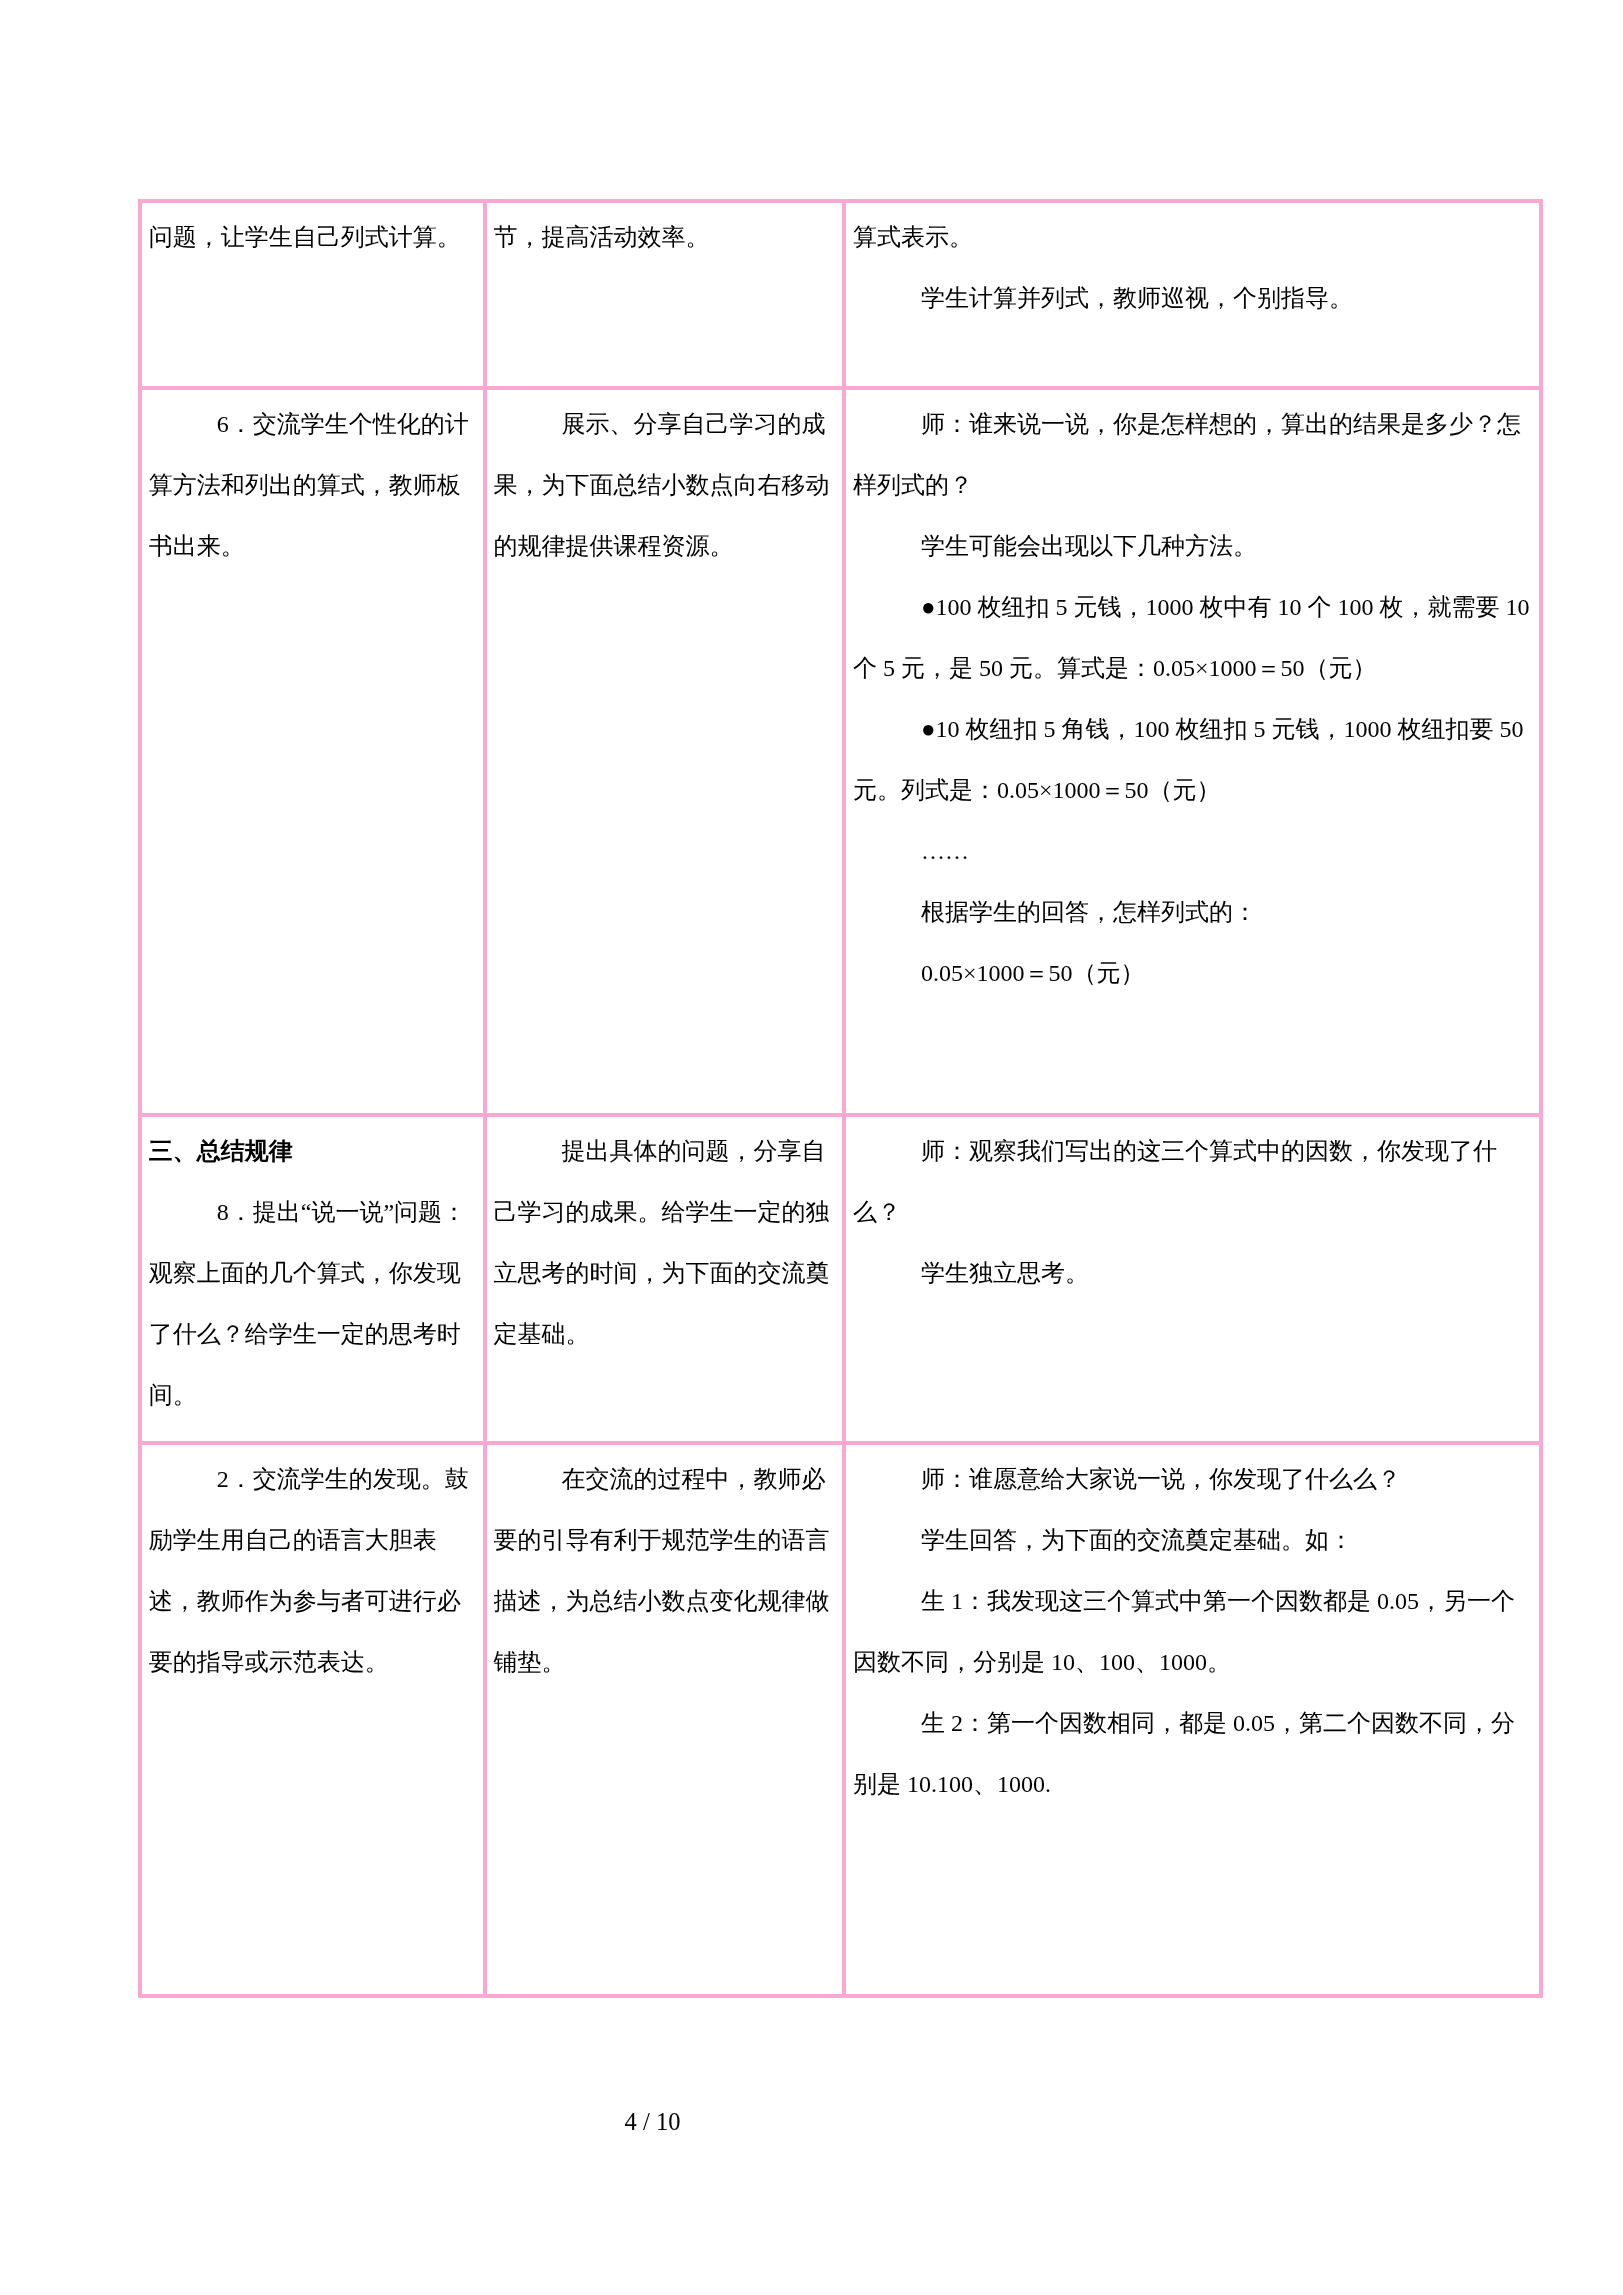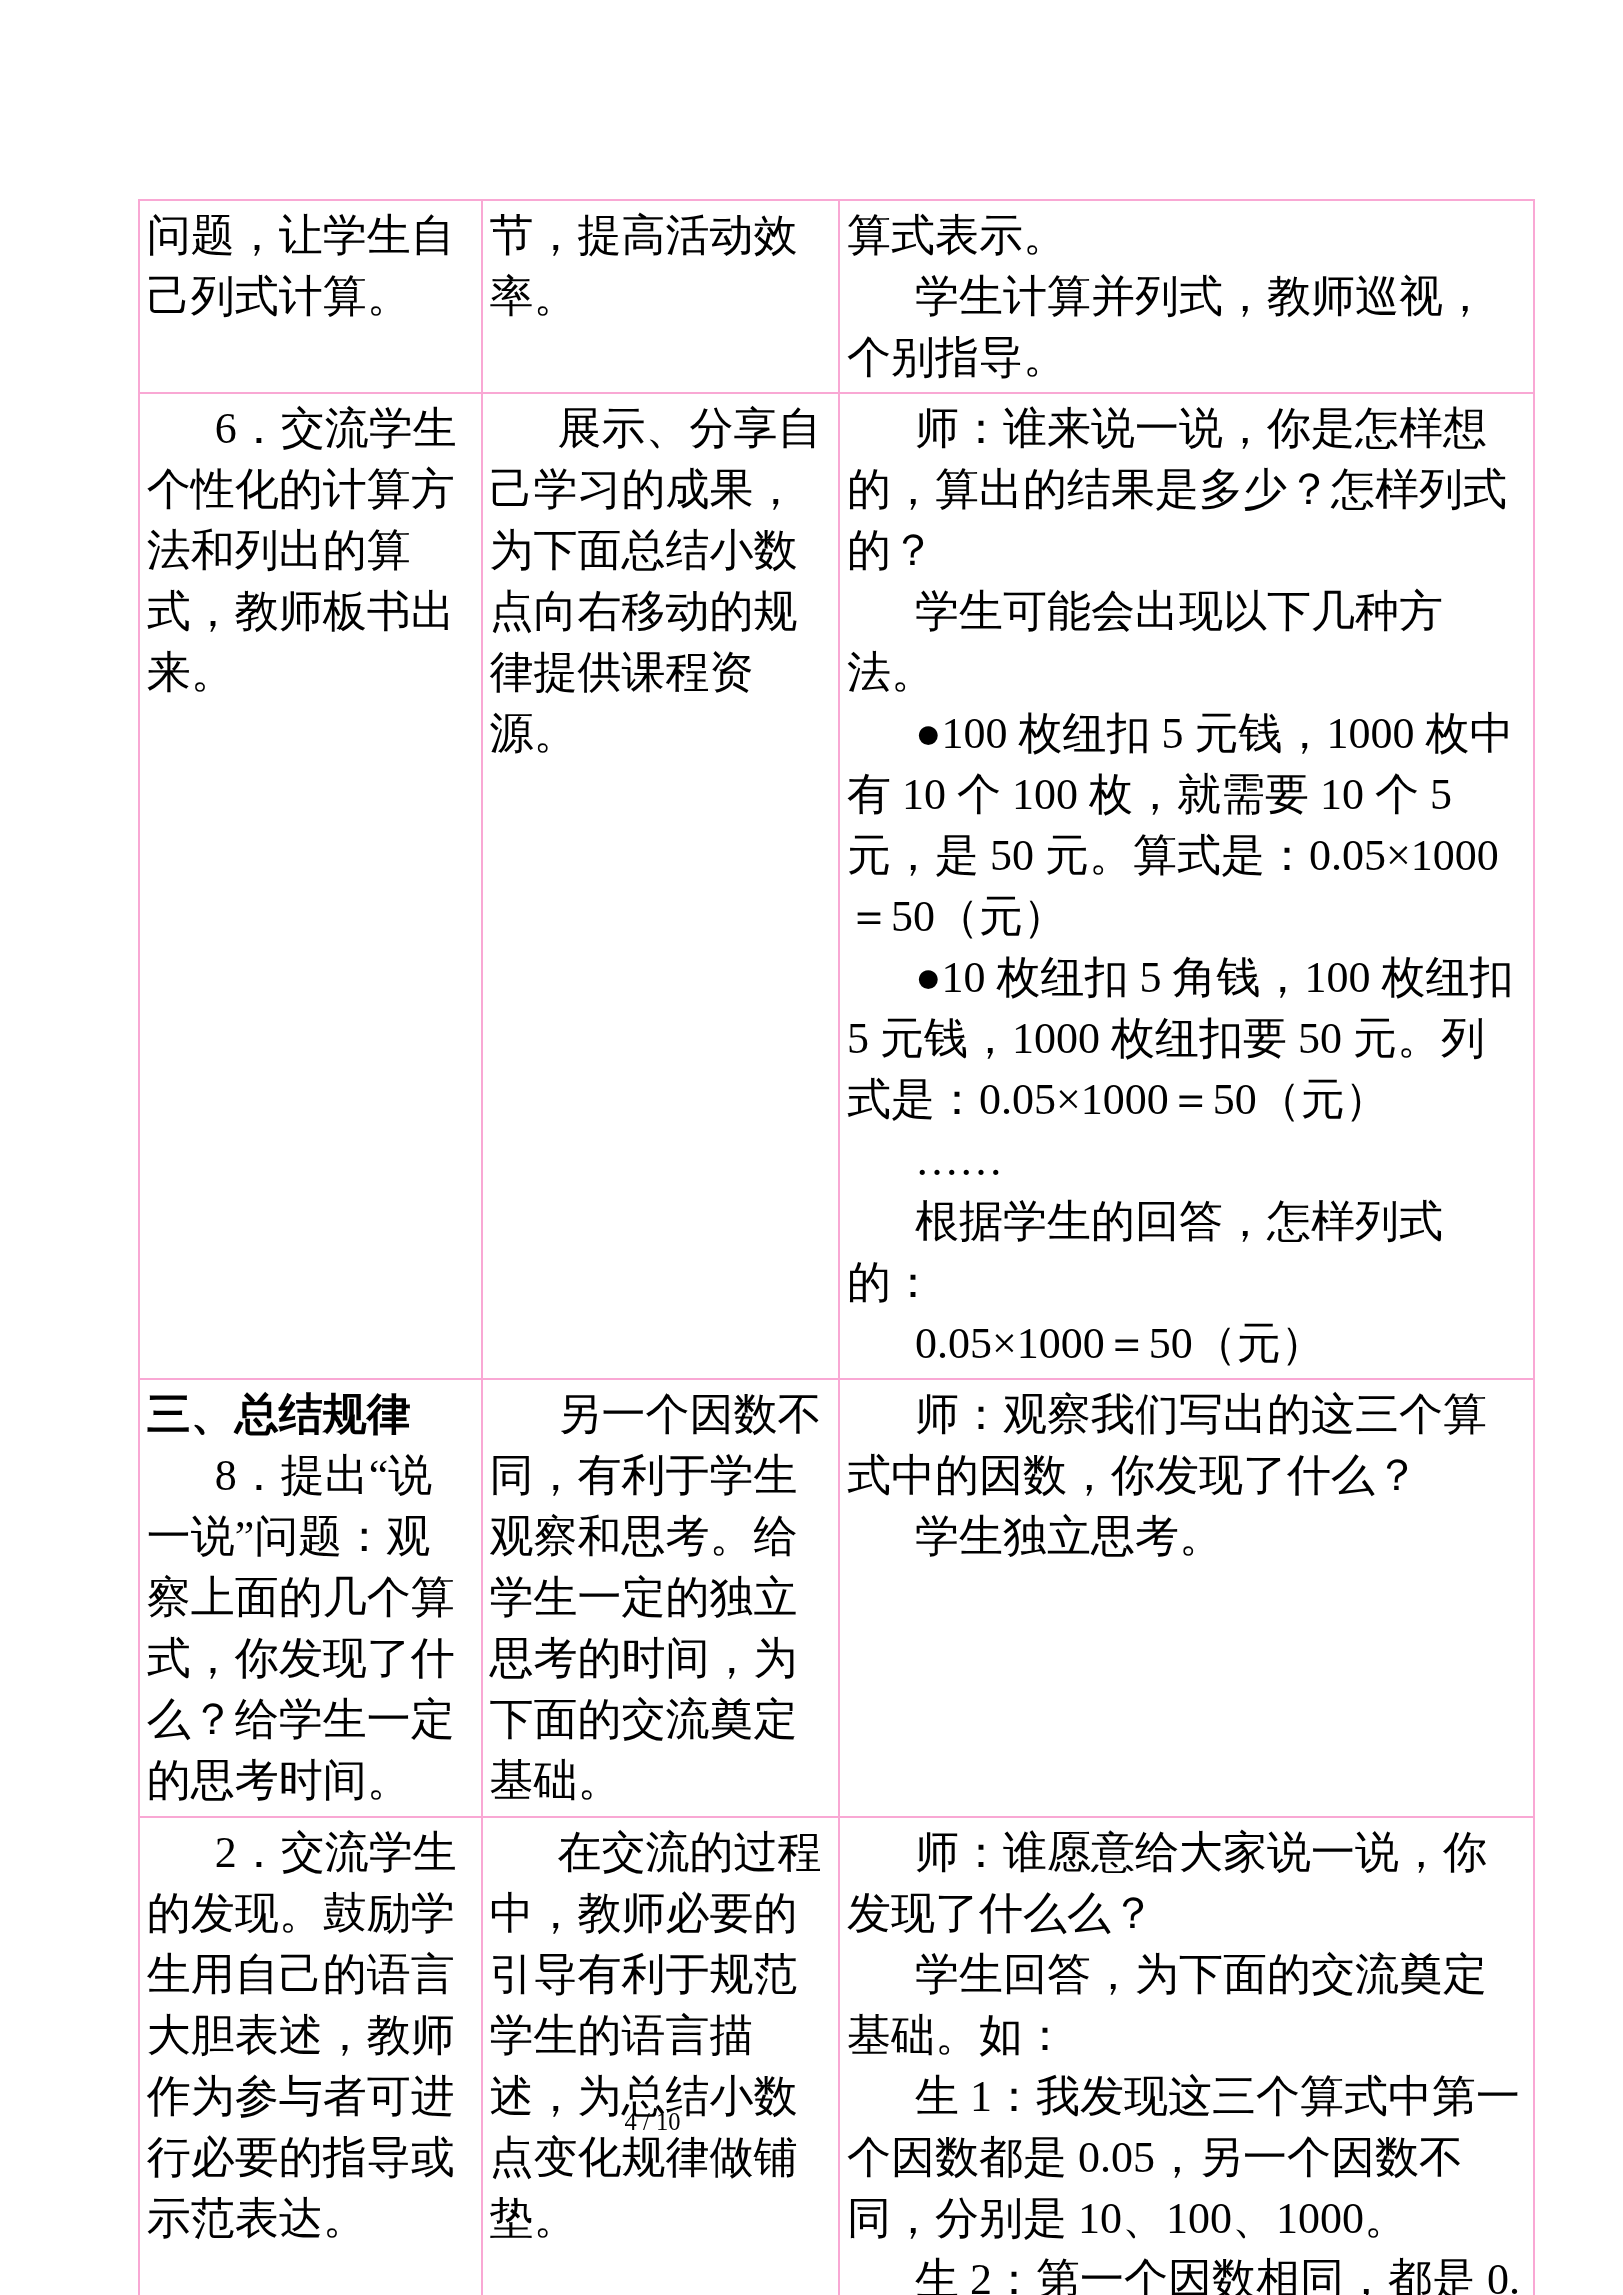--- a/index.html
+++ b/index.html
@@ -22,24 +22,24 @@
   }
   table.doc-table {
     position: absolute;
     left: 138px;
     top: 199px;
     border-collapse: collapse;
     table-layout: fixed;
     width: 1352px;
   }
   table.doc-table td {
-    border: 2px solid #f9a8d4;
+    border: 4px solid #f9a8d4;
     vertical-align: top;
     padding: 4.1px 6.8px;
-    font-size: 44px;
+    font-size: 24px;
     line-height: 61px;
     word-break: break-all;
     overflow: hidden;
   }
   td.col1 { width: 327px; }
   td.col2 { width: 342px; margin-left: 22px; }
   td.col3 { width: 679px; }
   table.doc-table tr:nth-child(1) { height: 187px; }
   table.doc-table tr:nth-child(2) { height: 727px; }
   table.doc-table tr:nth-child(3) { height: 328px; }
@@ -99,21 +99,21 @@
             <p class="indent">根据学生的回答，怎样列式的：</p>
             <p class="indent">0.05×1000＝50（元）</p>
           </td>
         </tr>
         <tr>
           <td class="col1">
             <p class="bold">三、总结规律</p>
             <p class="indent">8．提出“说一说”问题：观察上面的几个算式，你发现了什么？给学生一定的思考时间。</p>
           </td>
           <td class="col2">
-            <p class="indent">另一个因数不同，有利于学生观察和思考。给学生一定的独立思考的时间，为下面的交流奠定基础。</p>
+            <p class="indent">提出具体的问题，分享自己学习的成果。给学生一定的独立思考的时间，为下面的交流奠定基础。</p>
           </td>
           <td class="col3">
             <p class="indent">师：观察我们写出的这三个算式中的因数，你发现了什么？</p>
             <p class="indent">学生独立思考。</p>
           </td>
         </tr>
         <tr>
           <td class="col1">
             <p class="indent">2．交流学生的发现。鼓励学生用自己的语言大胆表述，教师作为参与者可进行必要的指导或示范表达。</p>
           </td>

